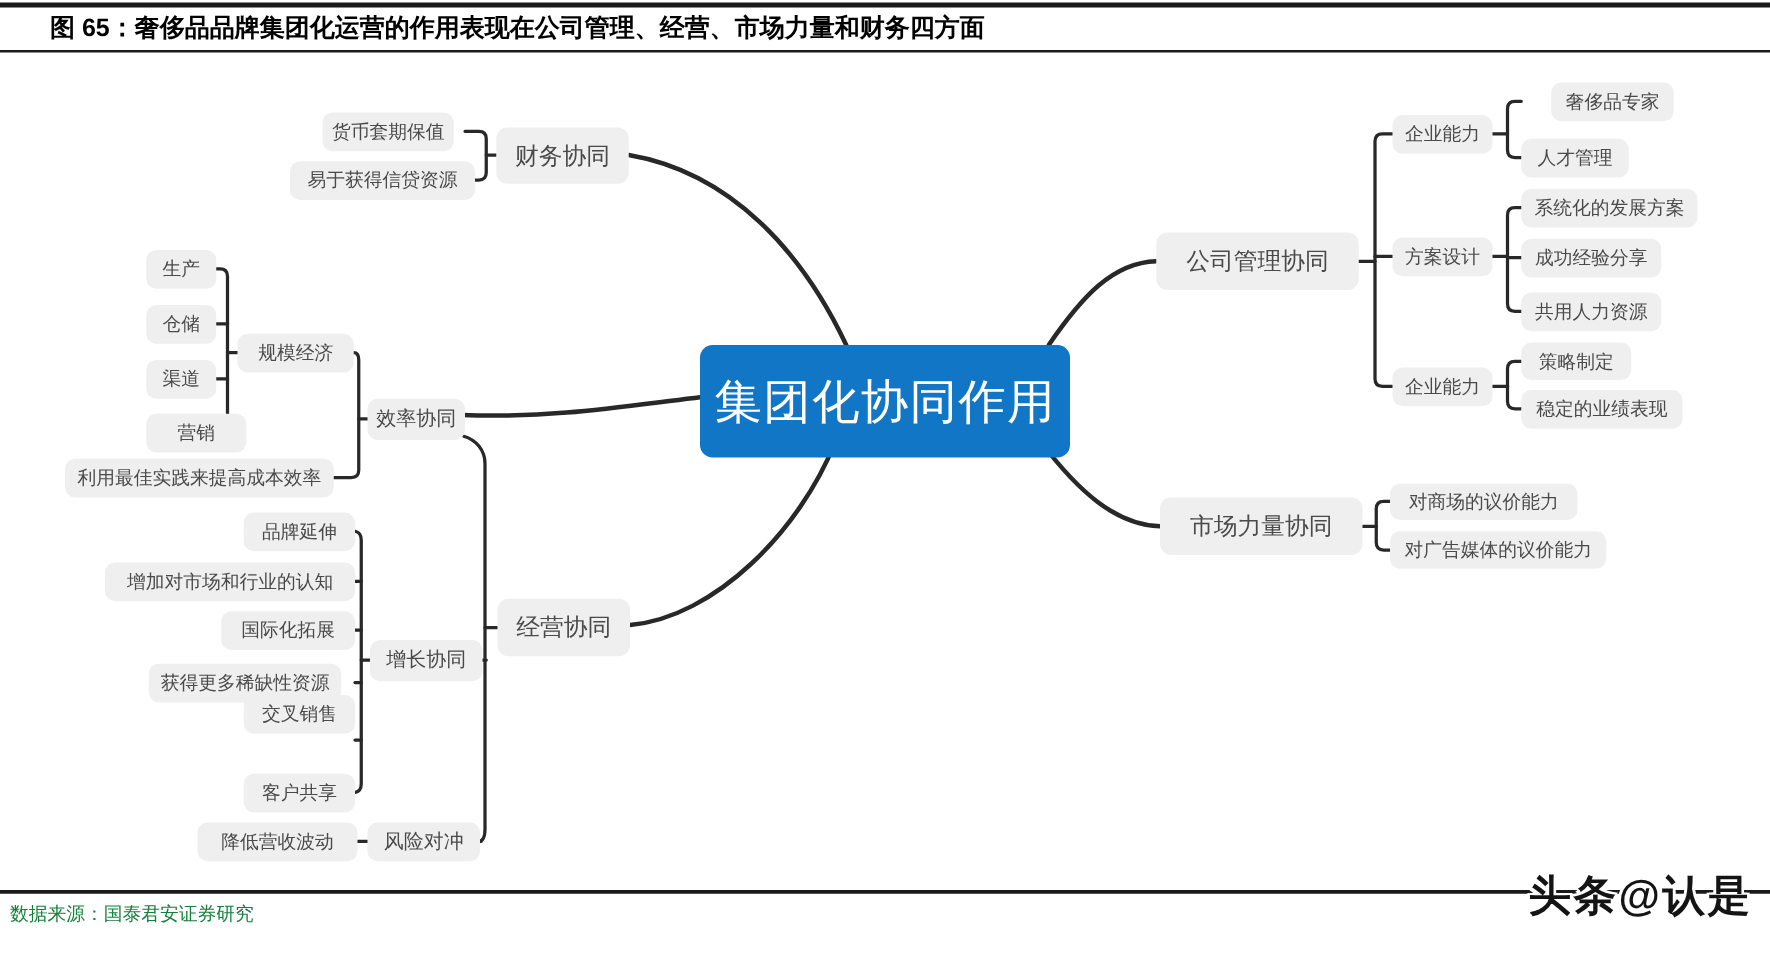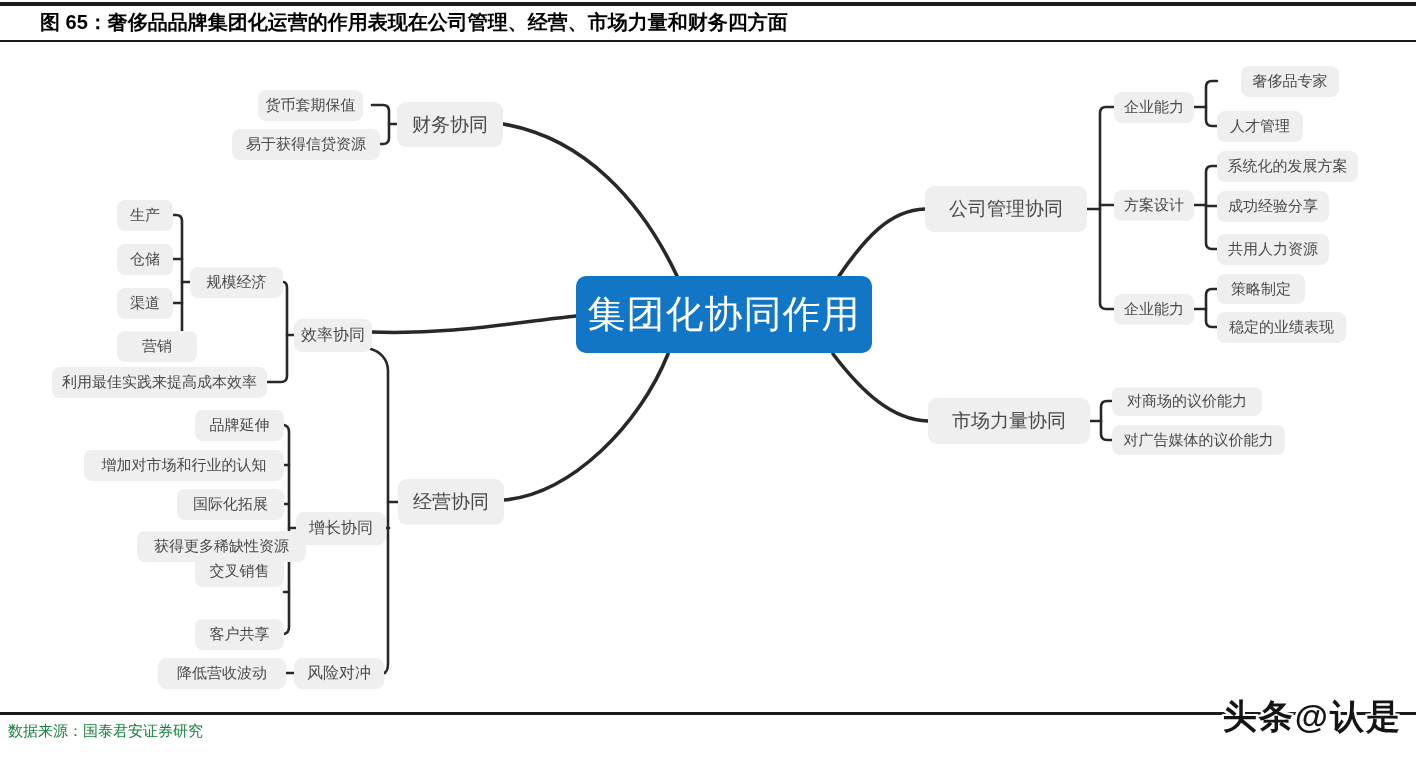--- a/index.html
+++ b/index.html
@@ -79,21 +79,21 @@
       <path class="br" d="M1217,166 H1212 Q1206,166 1206,172 V243 Q1206,249 1212,249 H1217"></path>
       <path class="br" d="M1206,206 H1217"></path>
 
       <path class="br" d="M1194,309 H1206"></path>
       <path class="br" d="M1217,289 H1212 Q1206,289 1206,295 V321 Q1206,327 1212,327 H1217"></path>
 
       <path class="br" d="M1090,421 H1101"></path>
       <path class="br" d="M1112,401 H1107 Q1101,401 1101,407 V434 Q1101,440 1107,440 H1112"></path>
     </svg>
 
-    <div class="node root" style="left:576px;top:276px;width:296px;height:77px;align-items:center;">
+    <div class="node root" style="left:560px;top:276px;width:296px;height:90px;align-items:center;">
         <span>集团化协同作用</span>
       </div>
 
     <div class="node l1" style="left:397px;top:102px;width:106px;height:45px;">
         <span>财务协同</span>
       </div>
     <div class="node" style="left:258px;top:90px;width:105px;height:31px;">
         <span>货币套期保值</span>
       </div>
     <div class="node" style="left:232px;top:129px;width:148px;height:31px;">
@@ -130,21 +130,21 @@
       </div>
     <div class="node" style="left:195px;top:410px;width:89px;height:31px;">
         <span>品牌延伸</span>
       </div>
     <div class="node" style="left:84px;top:450px;width:200px;height:31px;">
         <span>增加对市场和行业的认知</span>
       </div>
     <div class="node" style="left:177px;top:489px;width:107px;height:31px;">
         <span>国际化拓展</span>
       </div>
-    <div class="node" style="left:137px;top:531px;width:169px;height:31px;">
+    <div class="node" style="left:119px;top:531px;width:154px;height:31px;">
         <span>获得更多稀缺性资源</span>
       </div>
     <div class="node" style="left:195px;top:556px;width:89px;height:31px;">
         <span>交叉销售</span>
       </div>
     <div class="node" style="left:195px;top:619px;width:89px;height:31px;">
         <span>客户共享</span>
       </div>
     <div class="node" style="left:294px;top:658px;width:90px;height:31px;font-size:16px;">
         <span>风险对冲</span>

